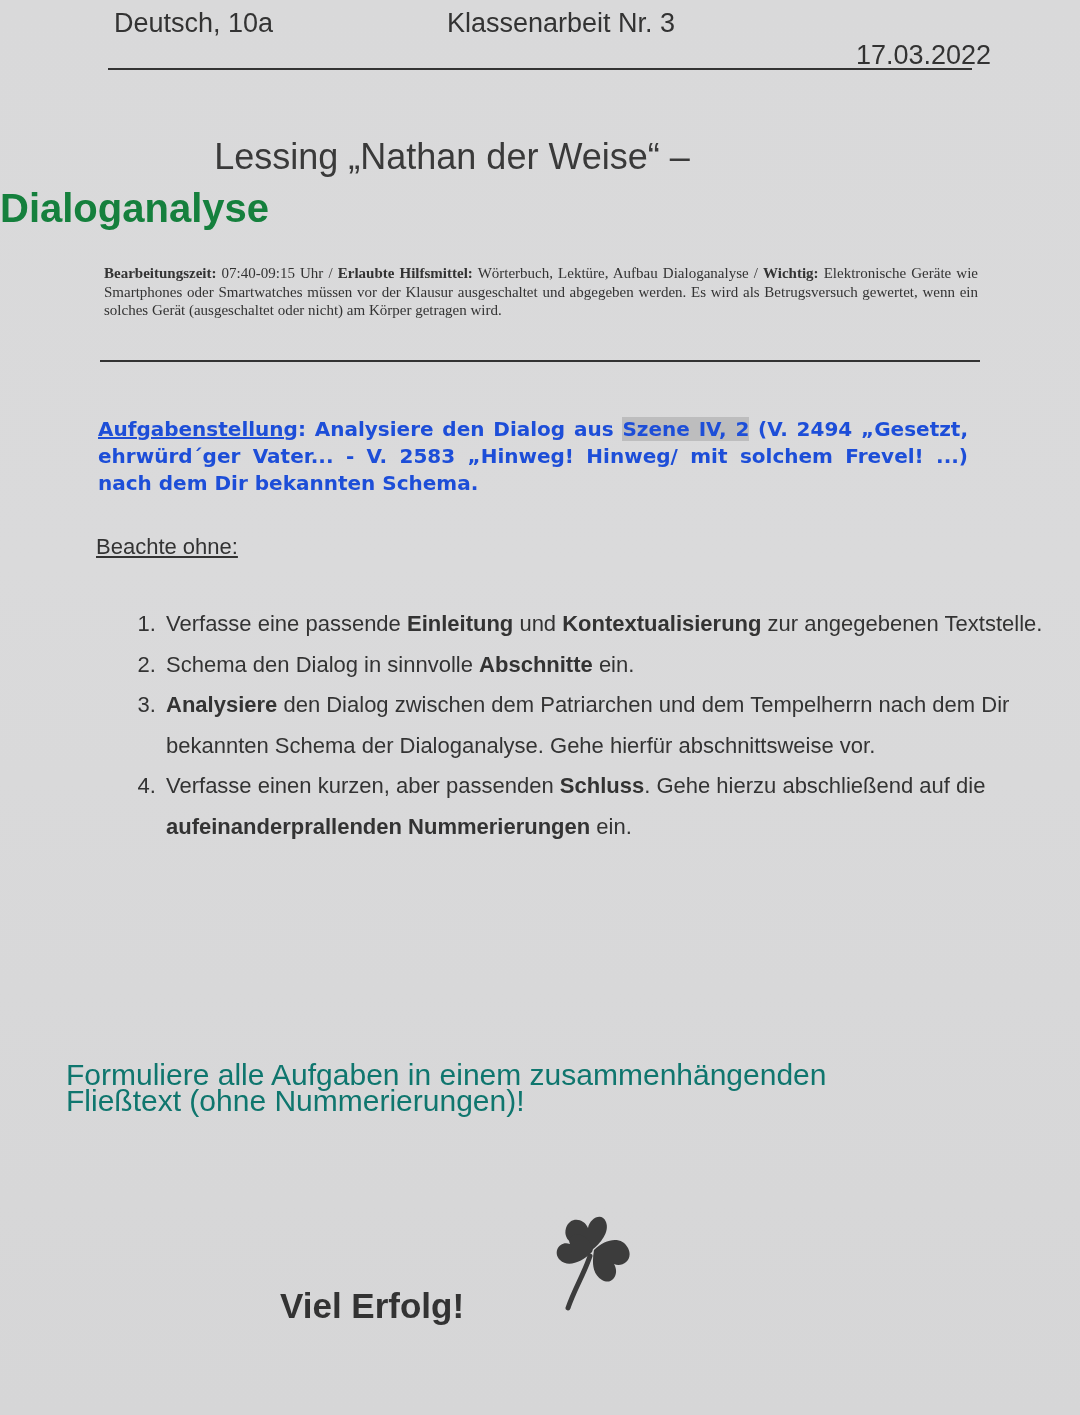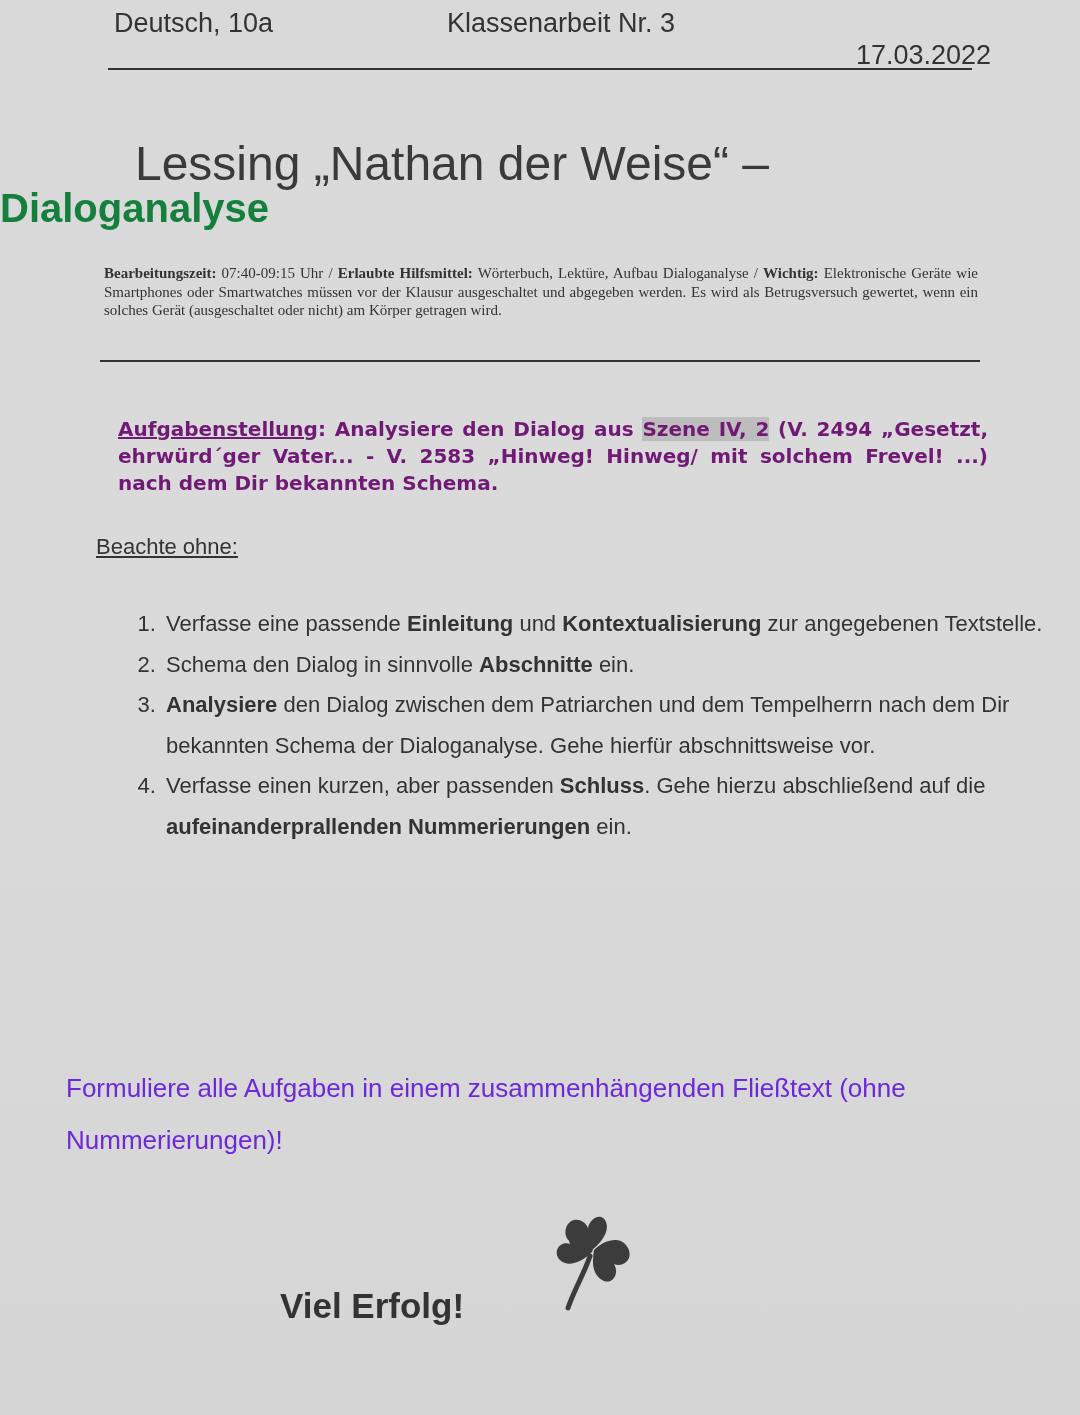--- a/index.html
+++ b/index.html
@@ -6,40 +6,40 @@
   body {
     width: 1080px; height: 1415px; overflow: hidden;
     background: linear-gradient(180deg, #d9d9da 0%, #dadadb 40%, #d6d6d7 100%);
     color: #2b2b2b;
     font-family: "Liberation Sans", sans-serif;
     position: relative;
   }
   .abs { position: absolute; }
   .hdr { font-size: 27px; color: #333; top: 8px; }
   .rule { position: absolute; height: 0; border-top: 2px solid #333; }
-  .title1 { top: 136px; left: 0; width: 904px; text-align: center; font-size: 48px; color: #3a3a3a; }
+  .title1 { top: 136px; left: 0; width: 904px; text-align: center; font-size: 36px; color: #3a3a3a; }
   .title2 { top: 186px; left: 0; width: 1080px; text-align: left; font-size: 40px; font-weight: bold; color: #15803d; }
   .info {
     top: 264px; left: 104px; width: 874px;
     font-family: "Liberation Serif", serif; font-size: 15px; line-height: 18.5px; color: #333;
     text-align: justify;
   }
   .info b { font-weight: bold; }
   .task {
     top: 416px; left: 98px; width: 870px;
-    font-family: "DejaVu Sans", sans-serif; font-size: 20px; line-height: 27px; color: #701a75;
-    font-weight: bold; text-align: justify; margin-left: 20px;
+    font-family: "DejaVu Sans", sans-serif; font-size: 20px; line-height: 27px; color: #1d4ed8;
+    font-weight: bold; text-align: justify;
   }
   .task .u { text-decoration: underline; }
   .task .hl { background: #bdbdbe; }
   .beachte { top: 534px; left: 96px; font-size: 22px; text-decoration: underline; color: #333; }
   ol.items { position: absolute; top: 604px; left: 60px; width: 940px; margin: 0; padding: 0 0 0 102px; font-size: 22px; line-height: 40.5px; color: #333; }
   ol.items li { padding-left: 4px; }
   ol.items b { font-weight: bold; }
-  .closing { top: 1062px; left: 66px; width: 860px; font-size: 26px; line-height: 52px; color: #6d28d9; }
+  .closing { top: 1062px; left: 66px; width: 860px; font-size: 30px; line-height: 26px; color: #0f766e; }
   .viel { top: 1286px; left: 280px; font-size: 35px; font-weight: bold; color: #333; }
   .clover { top: 1208px; left: 548px; width: 90px; height: 106px; }
 </style>
 </head>
 <body>
 
 <div class="abs hdr" style="left:114px;">Deutsch, 10a</div>
 <div class="abs hdr" style="left:447px;">Klassenarbeit Nr. 3</div>
 <div class="abs hdr" style="left:856px;top:15px;margin-top:25px;">17.03.2022</div>
 <div class="rule" style="top:68px;left:108px;width:864px;"></div>

